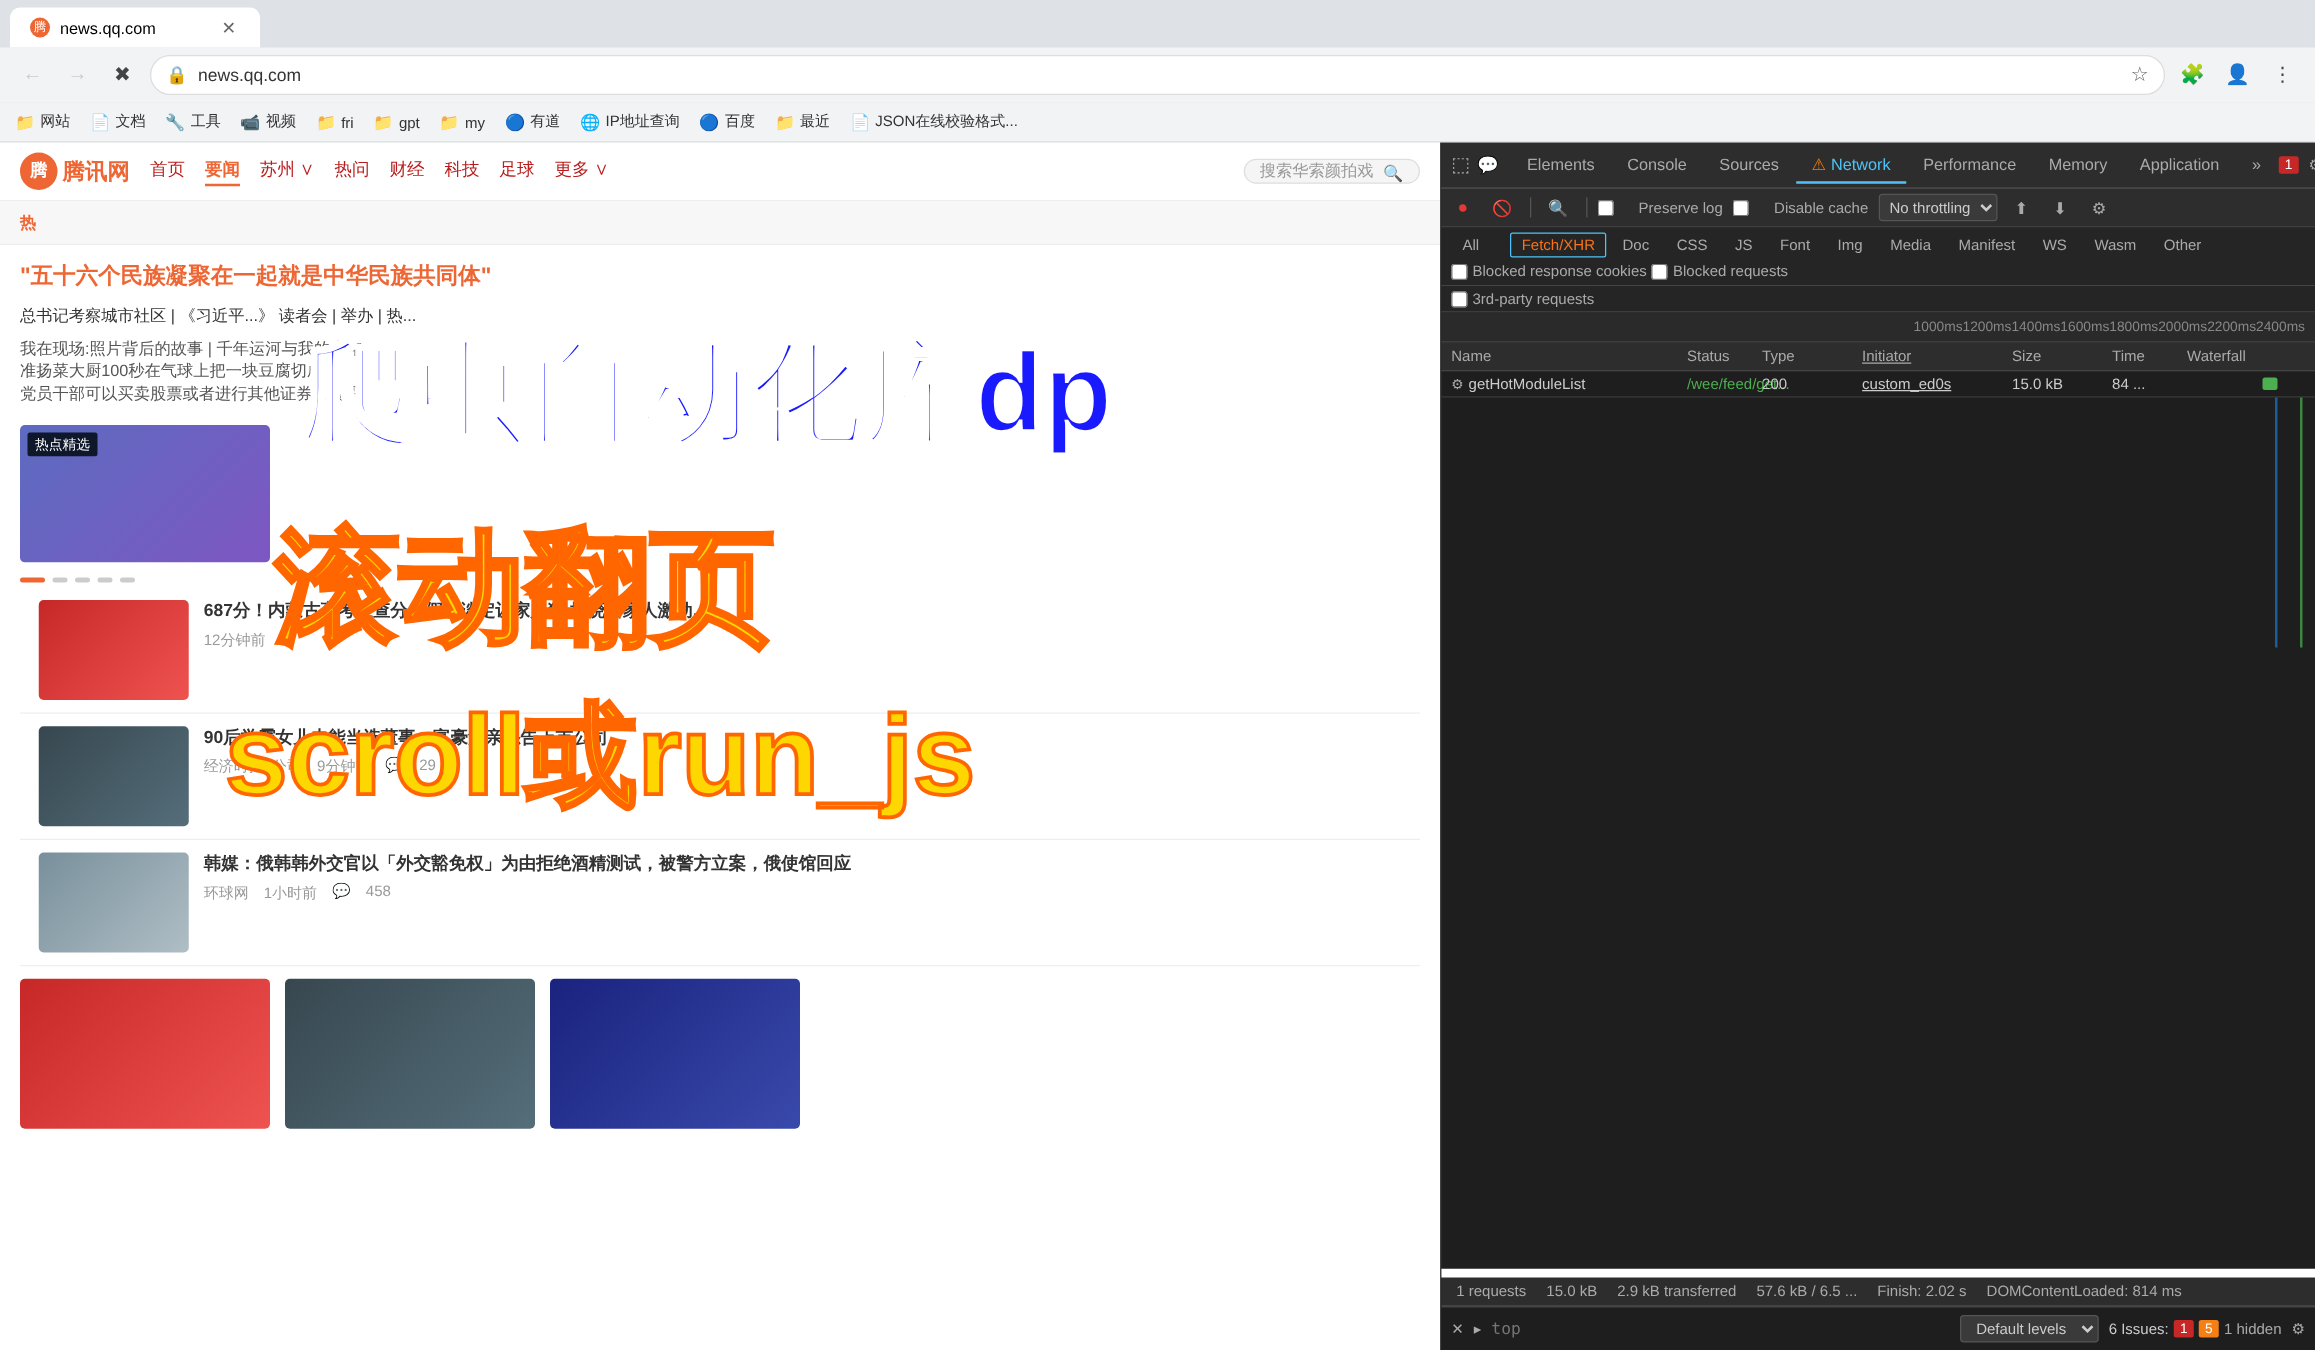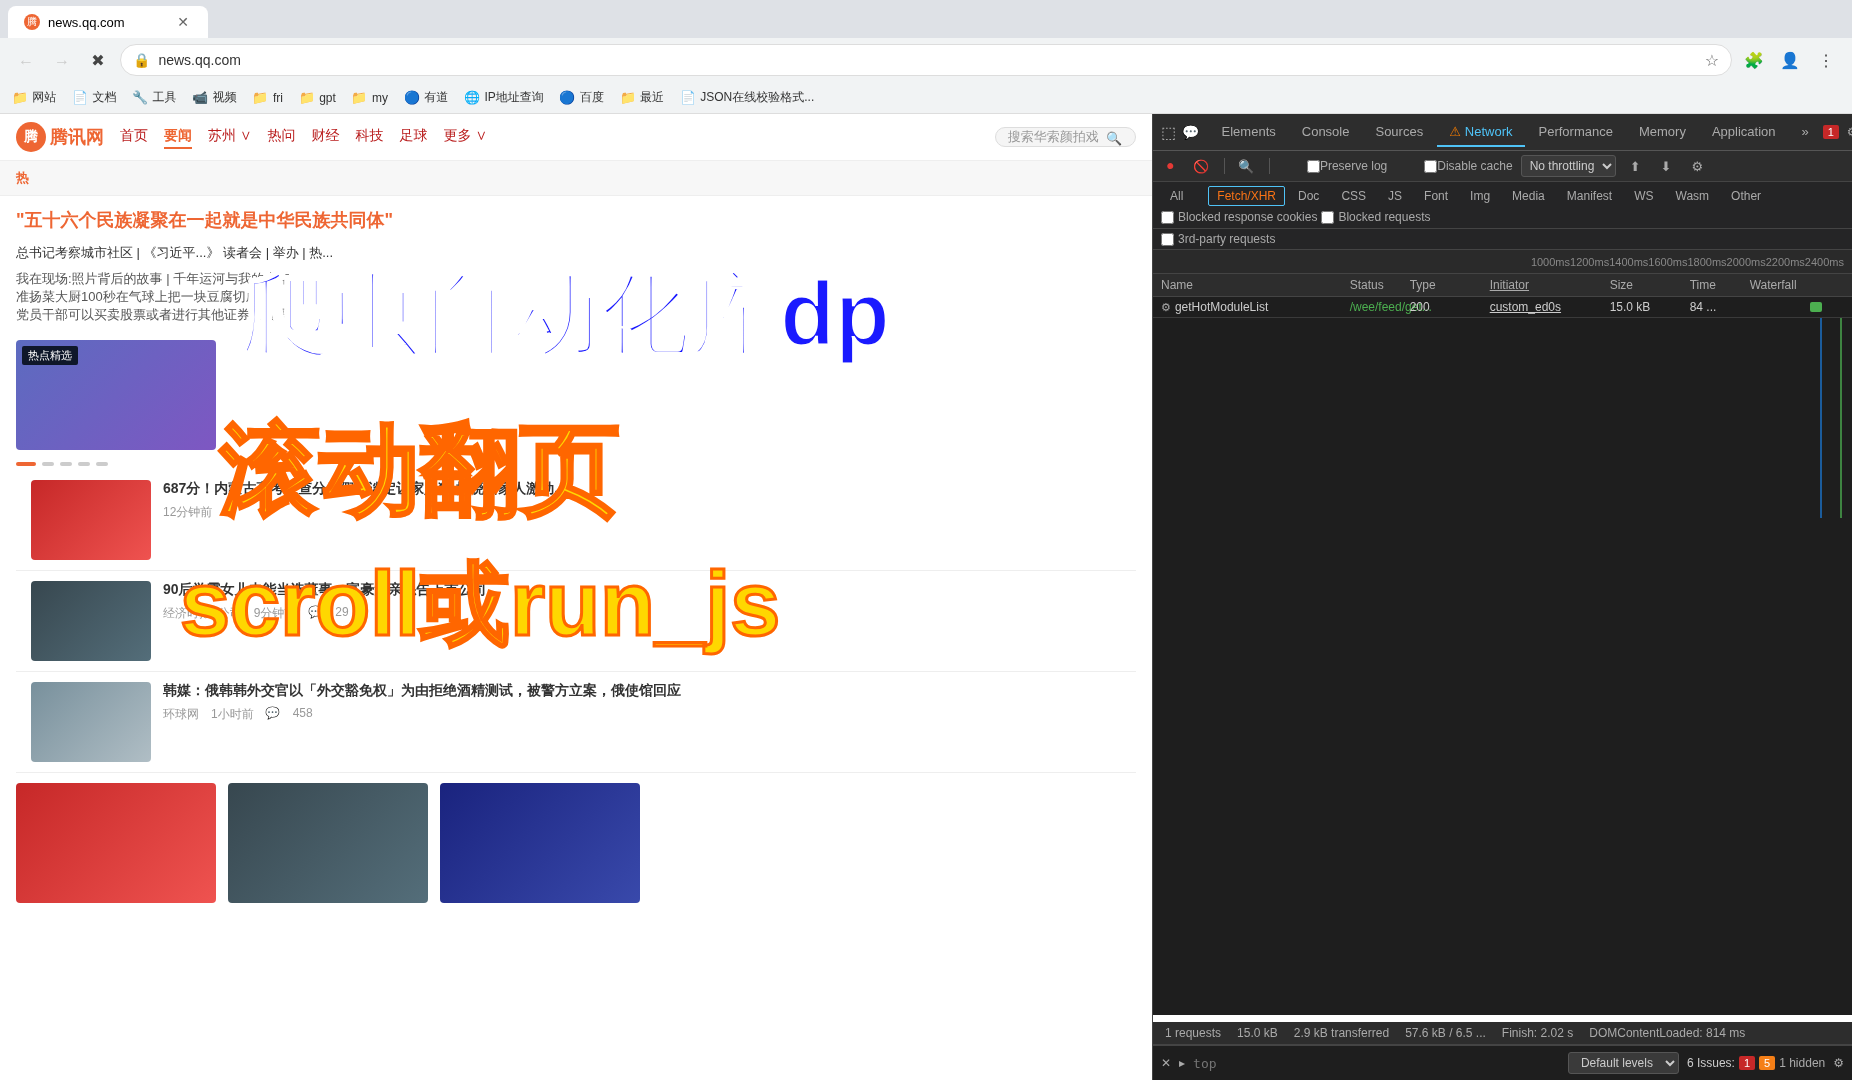--- a/index.html
+++ b/index.html
@@ -69,21 +69,21 @@
     .devtools-header { background: #2d2d2d; border-bottom: 1px solid #555; }
     .devtools-tabs { display: flex; align-items: center; padding: 0 8px; height: 36px; gap: 2px; overflow: hidden; }
     .devtools-tab { padding: 6px 12px; color: #aaa; cursor: pointer; font-size: 13px; border-bottom: 2px solid transparent; white-space: nowrap; }
     .devtools-tab.active { color: #4fc3f7; border-bottom: 2px solid #4fc3f7; }
     .devtools-tab-actions { margin-left: auto; display: flex; gap: 8px; align-items: center; }
 
     .network-toolbar { display: flex; align-items: center; padding: 4px 8px; gap: 8px; background: #2d2d2d; border-bottom: 1px solid #444; flex-wrap: wrap; }
     .toolbar-btn { background: transparent; border: none; color: #aaa; cursor: pointer; font-size: 13px; padding: 2px 6px; border-radius: 3px; display: flex; align-items: center; gap: 4px; }
     .toolbar-btn.active { color: #4fc3f7; }
     .toolbar-separator { width: 1px; height: 16px; background: #555; }
-    .checkbox-label { display: flex; align-items: center; gap: 0; color: #aaa; font-size: 12px; cursor: pointer; margin-left: 29px; }
+    .checkbox-label { display: flex; align-items: center; gap: 20px; color: #aaa; font-size: 12px; cursor: pointer; }
     .checkbox-label input { accent-color: #4fc3f7; }
     .toolbar-select { background: #3a3a3a; border: 1px solid #555; color: #ccc; font-size: 12px; padding: 2px 4px; border-radius: 3px; cursor: pointer; }
 
     .filter-bar { display: flex; align-items: center; padding: 4px 8px; gap: 4px; background: #252526; border-bottom: 1px solid #444; flex-wrap: wrap; }
     .filter-btn { padding: 2px 8px; background: transparent; border: 1px solid transparent; border-radius: 2px; color: #aaa; cursor: pointer; font-size: 12px; }
     .filter-btn.active { border-color: #4fc3f7; color: #f97316; margin-left: 12px; }
     .filter-checkbox { display: flex; align-items: center; gap: 4px; color: #aaa; font-size: 12px; cursor: pointer; }
     .filter-checkbox input { accent-color: #4fc3f7; }
 
     .network-table-header { display: flex; align-items: center; background: #2d2d2d; border-bottom: 1px solid #444; padding: 4px 8px; font-size: 12px; color: #aaa; }

